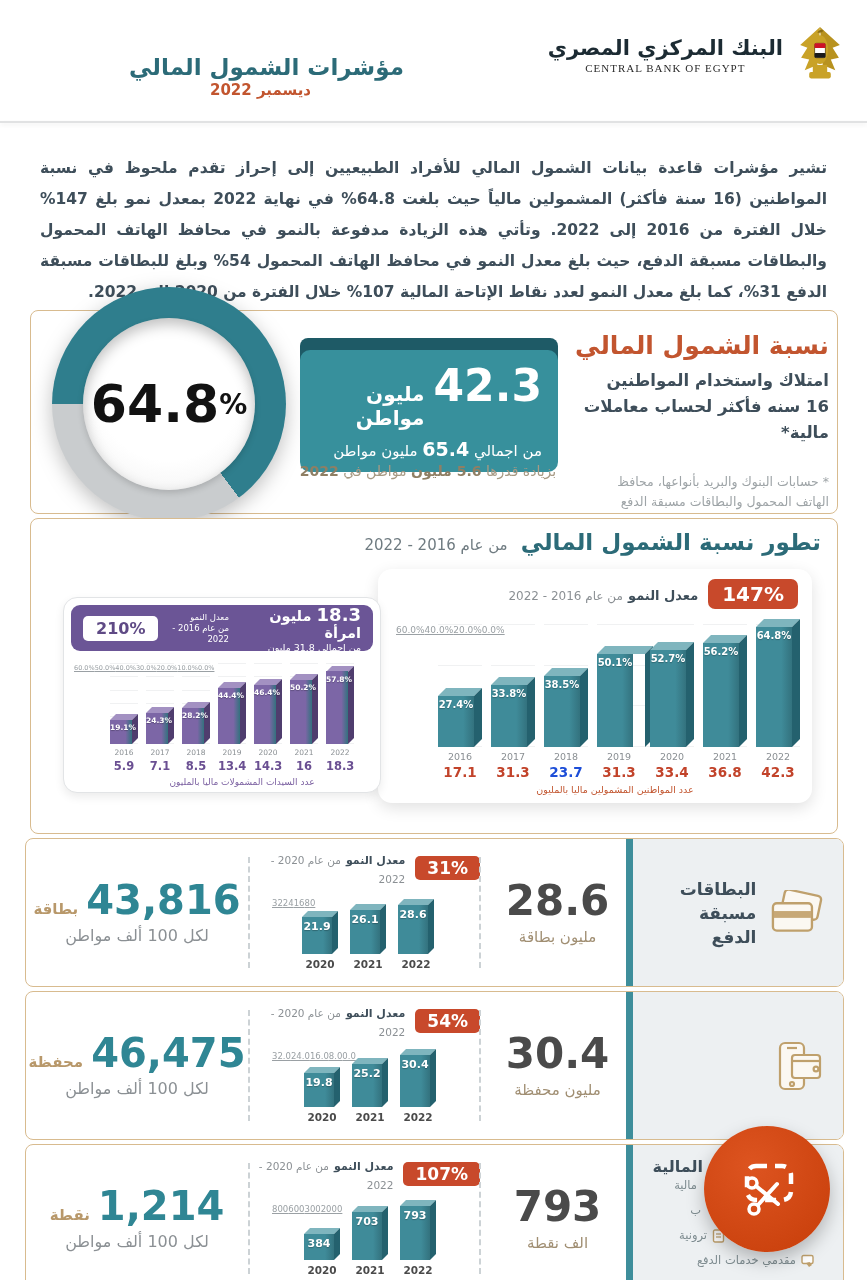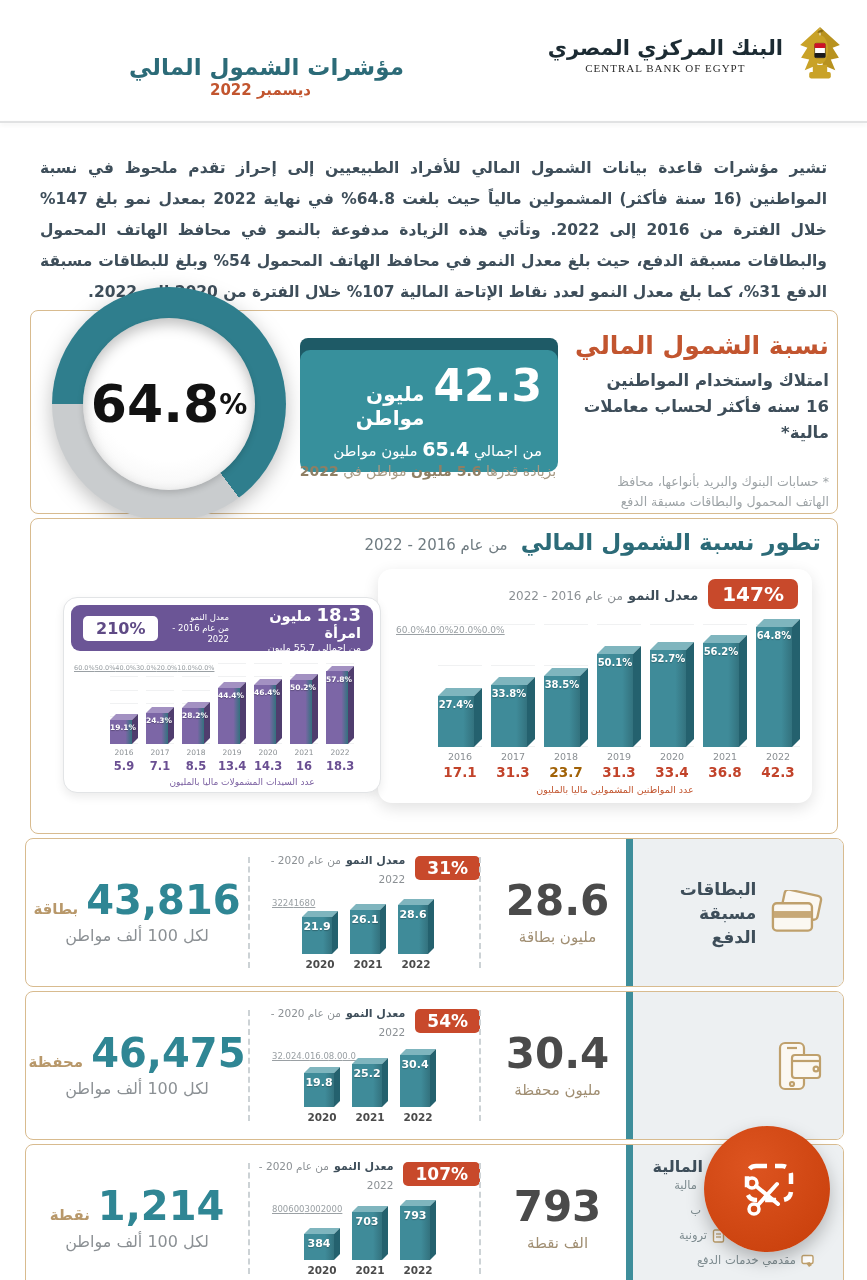--- a/index.html
+++ b/index.html
@@ -241,25 +241,25 @@
             <div class="ch-col" style="width: 53px;">
               <div class="ch-area" style="height: 130px; background: repeating-linear-gradient(to top, rgb(240, 241, 242) 0px, rgb(240, 241, 242) 1px, transparent 1px, transparent 40.6667px);">
                 <div class="b3d" style="width: 44px; height: 79px;">
                   <div class="b3d-t" style="height: 8px; background: rgb(127, 181, 190); clip-path: polygon(0px 100%, calc(100% - 8px) 100%, 100% 0px, 8px 0px);"></div>
                   <div class="b3d-s" style="width: 8px; background: rgb(36, 97, 110); clip-path: polygon(0px 8px, 100% 0px, 100% calc(100% - 8px), 0px 100%);"></div>
                   <div class="b3d-f" style="width: 36px; height: 71px; background: linear-gradient(to right, rgb(63, 139, 153), rgb(63, 139, 153) 70%, rgb(51, 114, 126));"></div>
                   <span class="b3d-l" style="top: 11px; width: 36px; font-size: 10px;">38.5%</span>
                 </div>
               </div>
               <div class="ch-cat" style="width: 44px; font-size: 9.5px; color: rgb(138, 143, 147);">2018</div>
-              <div class="ch-bv" style="width: 44px; font-size: 13.5px; color: #a16207;">23.7</div>
+              <div class="ch-bv" style="width: 44px; font-size: 13.5px; color: #1d4ed8;">23.7</div>
             </div>
             <div class="ch-col" style="width: 53px;">
               <div class="ch-area" style="height: 130px; background: repeating-linear-gradient(to top, rgb(240, 241, 242) 0px, rgb(240, 241, 242) 1px, transparent 1px, transparent 40.6667px);">
-                <div class="b3d" style="width: 44px; height: 101px;">
+                <div class="b3d" style="width: 44px; height: 101px; padding-left: 12px;">
                   <div class="b3d-t" style="height: 8px; background: rgb(127, 181, 190); clip-path: polygon(0px 100%, calc(100% - 8px) 100%, 100% 0px, 8px 0px);"></div>
                   <div class="b3d-s" style="width: 8px; background: rgb(36, 97, 110); clip-path: polygon(0px 8px, 100% 0px, 100% calc(100% - 8px), 0px 100%);"></div>
                   <div class="b3d-f" style="width: 36px; height: 93px; background: linear-gradient(to right, rgb(63, 139, 153), rgb(63, 139, 153) 70%, rgb(51, 114, 126));"></div>
                   <span class="b3d-l" style="top: 11px; width: 36px; font-size: 10px;">50.1%</span>
                 </div>
               </div>
               <div class="ch-cat" style="width: 44px; font-size: 9.5px; color: rgb(138, 143, 147);">2019</div>
               <div class="ch-bv" style="width: 44px; font-size: 13.5px; color: rgb(194, 67, 42);">31.3</div>
             </div>
             <div class="ch-col" style="width: 53px;">
@@ -301,21 +301,21 @@
           </div>
         </div>
         <div class="ch-cap" style="color: rgb(194, 85, 47); font-size: 9.5px; padding-left: 36px;">عدد المواطنين المشمولين ماليا بالمليون</div>
       </div>
   </div>
 
   <div id="purple-card" class="chart-card">
     <div class="p-banner">
       <div class="p-stat">
         <div class="l1"><b>18.3</b> <span>مليون امرأة</span></div>
-        <div class="l2">من اجمالي 55.7 مليون</div>
+        <div class="l2">من اجمالي 31.8 مليون</div>
       </div>
       <div class="p-growth">
         <span>معدل النمو</span><br>
         <span>من عام 2016 - 2022</span>
       </div>
       <span class="badge-white">210%</span>
     </div>
     <div class="chart" style="margin:2px 0 0 10px;">
         <div class="ch-wrap">
           <div class="ch-ax" style="height: 80px; margin-top: 6px; font-size: 6.5px; width: 30px; padding-right: 6px;">

